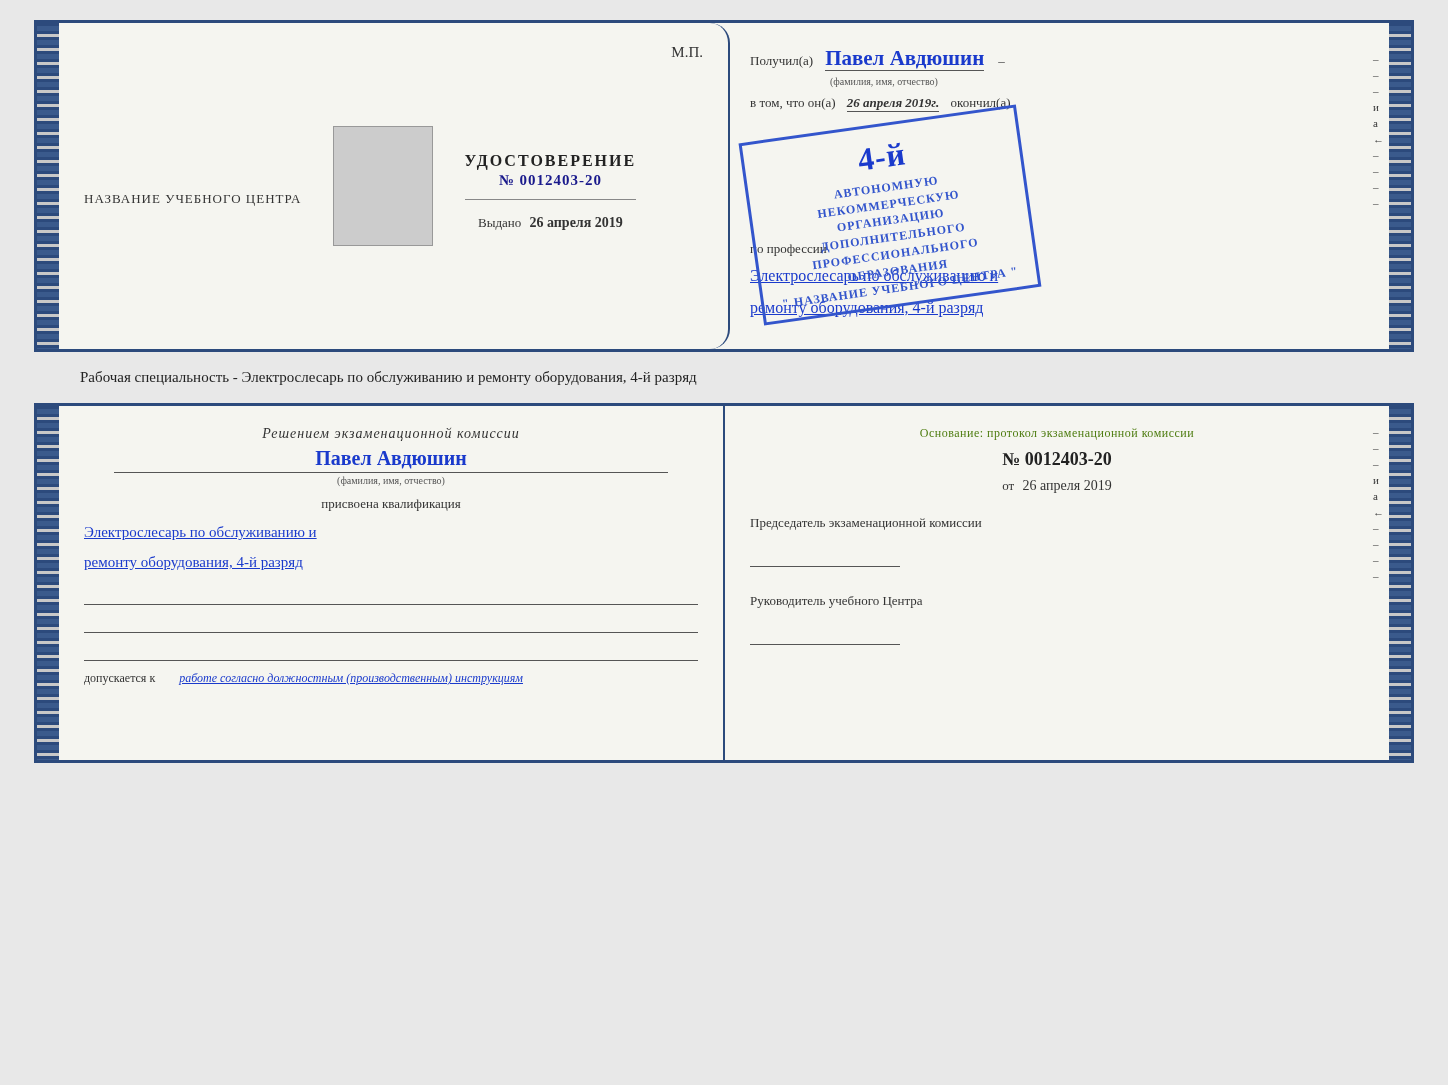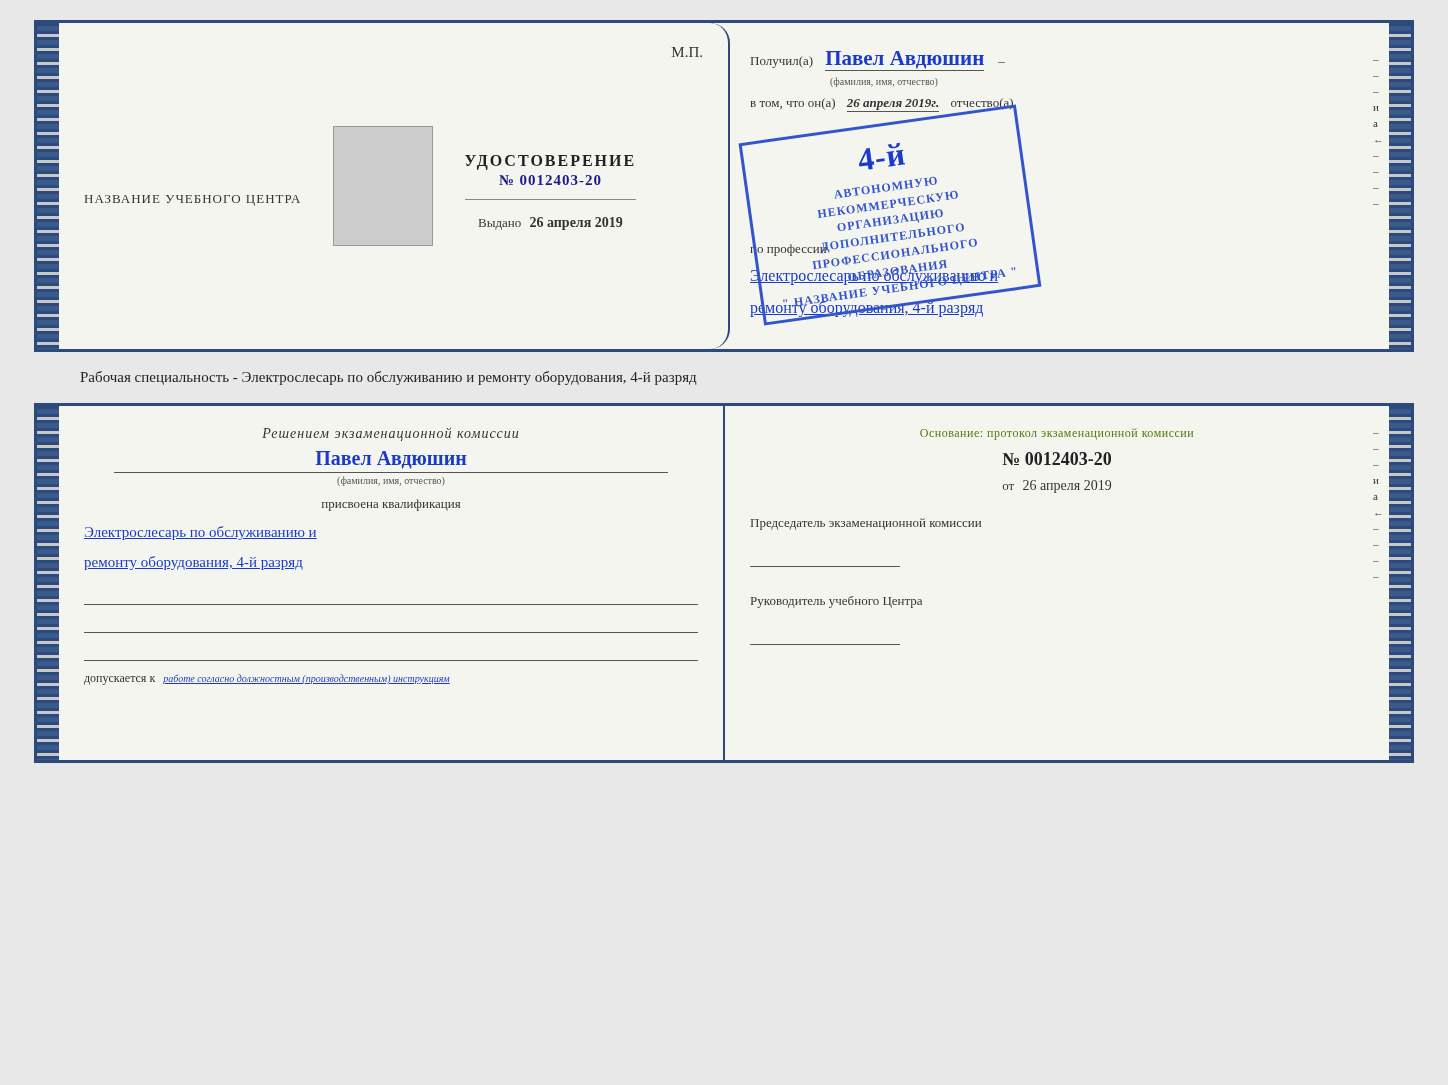--- a/index.html
+++ b/index.html
@@ -236,21 +236,21 @@
       <div style="margin-top: 8px; margin-bottom: 5px;">
         <span style="font-size:13px; color:#333;">Получил(а)</span>
         <span style="font-size: 21px; font-family: 'Segoe Script', 'Comic Sans MS', cursive; color: #1a3acc; font-weight: bold; margin-left: 8px; border-bottom: 1px solid #555;">Павел Авдюшин</span>
         <span style="font-size: 13px; color: #333; margin-left: 10px;">–</span>
       </div>
       <div style="font-size: 10px; color: #555; margin-left: 80px; margin-bottom: 8px;">(фамилия, имя, отчество)</div>
 
       <div style="margin-bottom: 5px; font-size: 13px; color: #333;">
         <span>в том, что он(а)</span>
         <span style="font-style: italic; font-weight: bold; margin: 0 8px; border-bottom: 1px solid #555; padding-bottom: 1px;">26 апреля 2019г.</span>
-        <span>отчество(а)</span>
+        <span>окончил(а)</span>
       </div>
 
       <div class="stamp-overlay">
         <div style="font-size: 32px; font-family: 'Segoe Script', 'Comic Sans MS', cursive; color: #1a3acc; font-weight: bold;">4-й</div>
         <div>АВТОНОМНУЮ НЕКОММЕРЧЕСКУЮ ОРГАНИЗАЦИЮ</div>
         <div>ДОПОЛНИТЕЛЬНОГО ПРОФЕССИОНАЛЬНОГО ОБРАЗОВАНИЯ</div>
         <div>" НАЗВАНИЕ УЧЕБНОГО ЦЕНТРА "</div>
       </div>
 
       <div style="margin-top: 130px;">
@@ -296,21 +296,21 @@
 
       <div style="font-size: 15px; font-family: 'Segoe Script', 'Comic Sans MS', cursive; color: #1a3acc; text-decoration: underline; line-height: 2; text-align: left;">Электрослесарь по обслуживанию и</div>
       <div style="font-size: 15px; font-family: 'Segoe Script', 'Comic Sans MS', cursive; color: #1a3acc; text-decoration: underline; line-height: 2; text-align: left;">ремонту оборудования, 4-й разряд</div>
 
       <div class="signature-lines"></div>
       <div class="signature-lines"></div>
       <div class="signature-lines"></div>
 
       <div style="margin-top: 10px; font-size: 12px; color: #333;">
         <span>допускается к</span>
-        <span style="font-style: italic; text-decoration: underline; font-size: 10px; color: #1a3acc; font-family: 'Segoe Script', 'Comic Sans MS', cursive; margin-left: 5px;">работе согласно должностным (производственным) инструкциям</span>
+        <span style="font-style: italic; text-decoration: underline; font-size: 12px; color: #1a3acc; font-family: 'Segoe Script', 'Comic Sans MS', cursive; margin-left: 21px;">работе согласно должностным (производственным) инструкциям</span>
       </div>
     </div>
 
     <div class="bottom-right doc-inner-right" style="position: relative;">
       <div style="font-size: 12px; color: #4d7c0f; letter-spacing: 0.5px; text-align: center; ">Основание: протокол экзаменационной комиссии</div>
 
       <div style="font-size: 18px; font-weight: bold; color: #222; text-align: center; margin: 8px 0;">№ 0012403-20</div>
 
       <div style="font-size: 13px; color: #333; text-align: center; margin-bottom: 20px;">
         <span>от</span>

